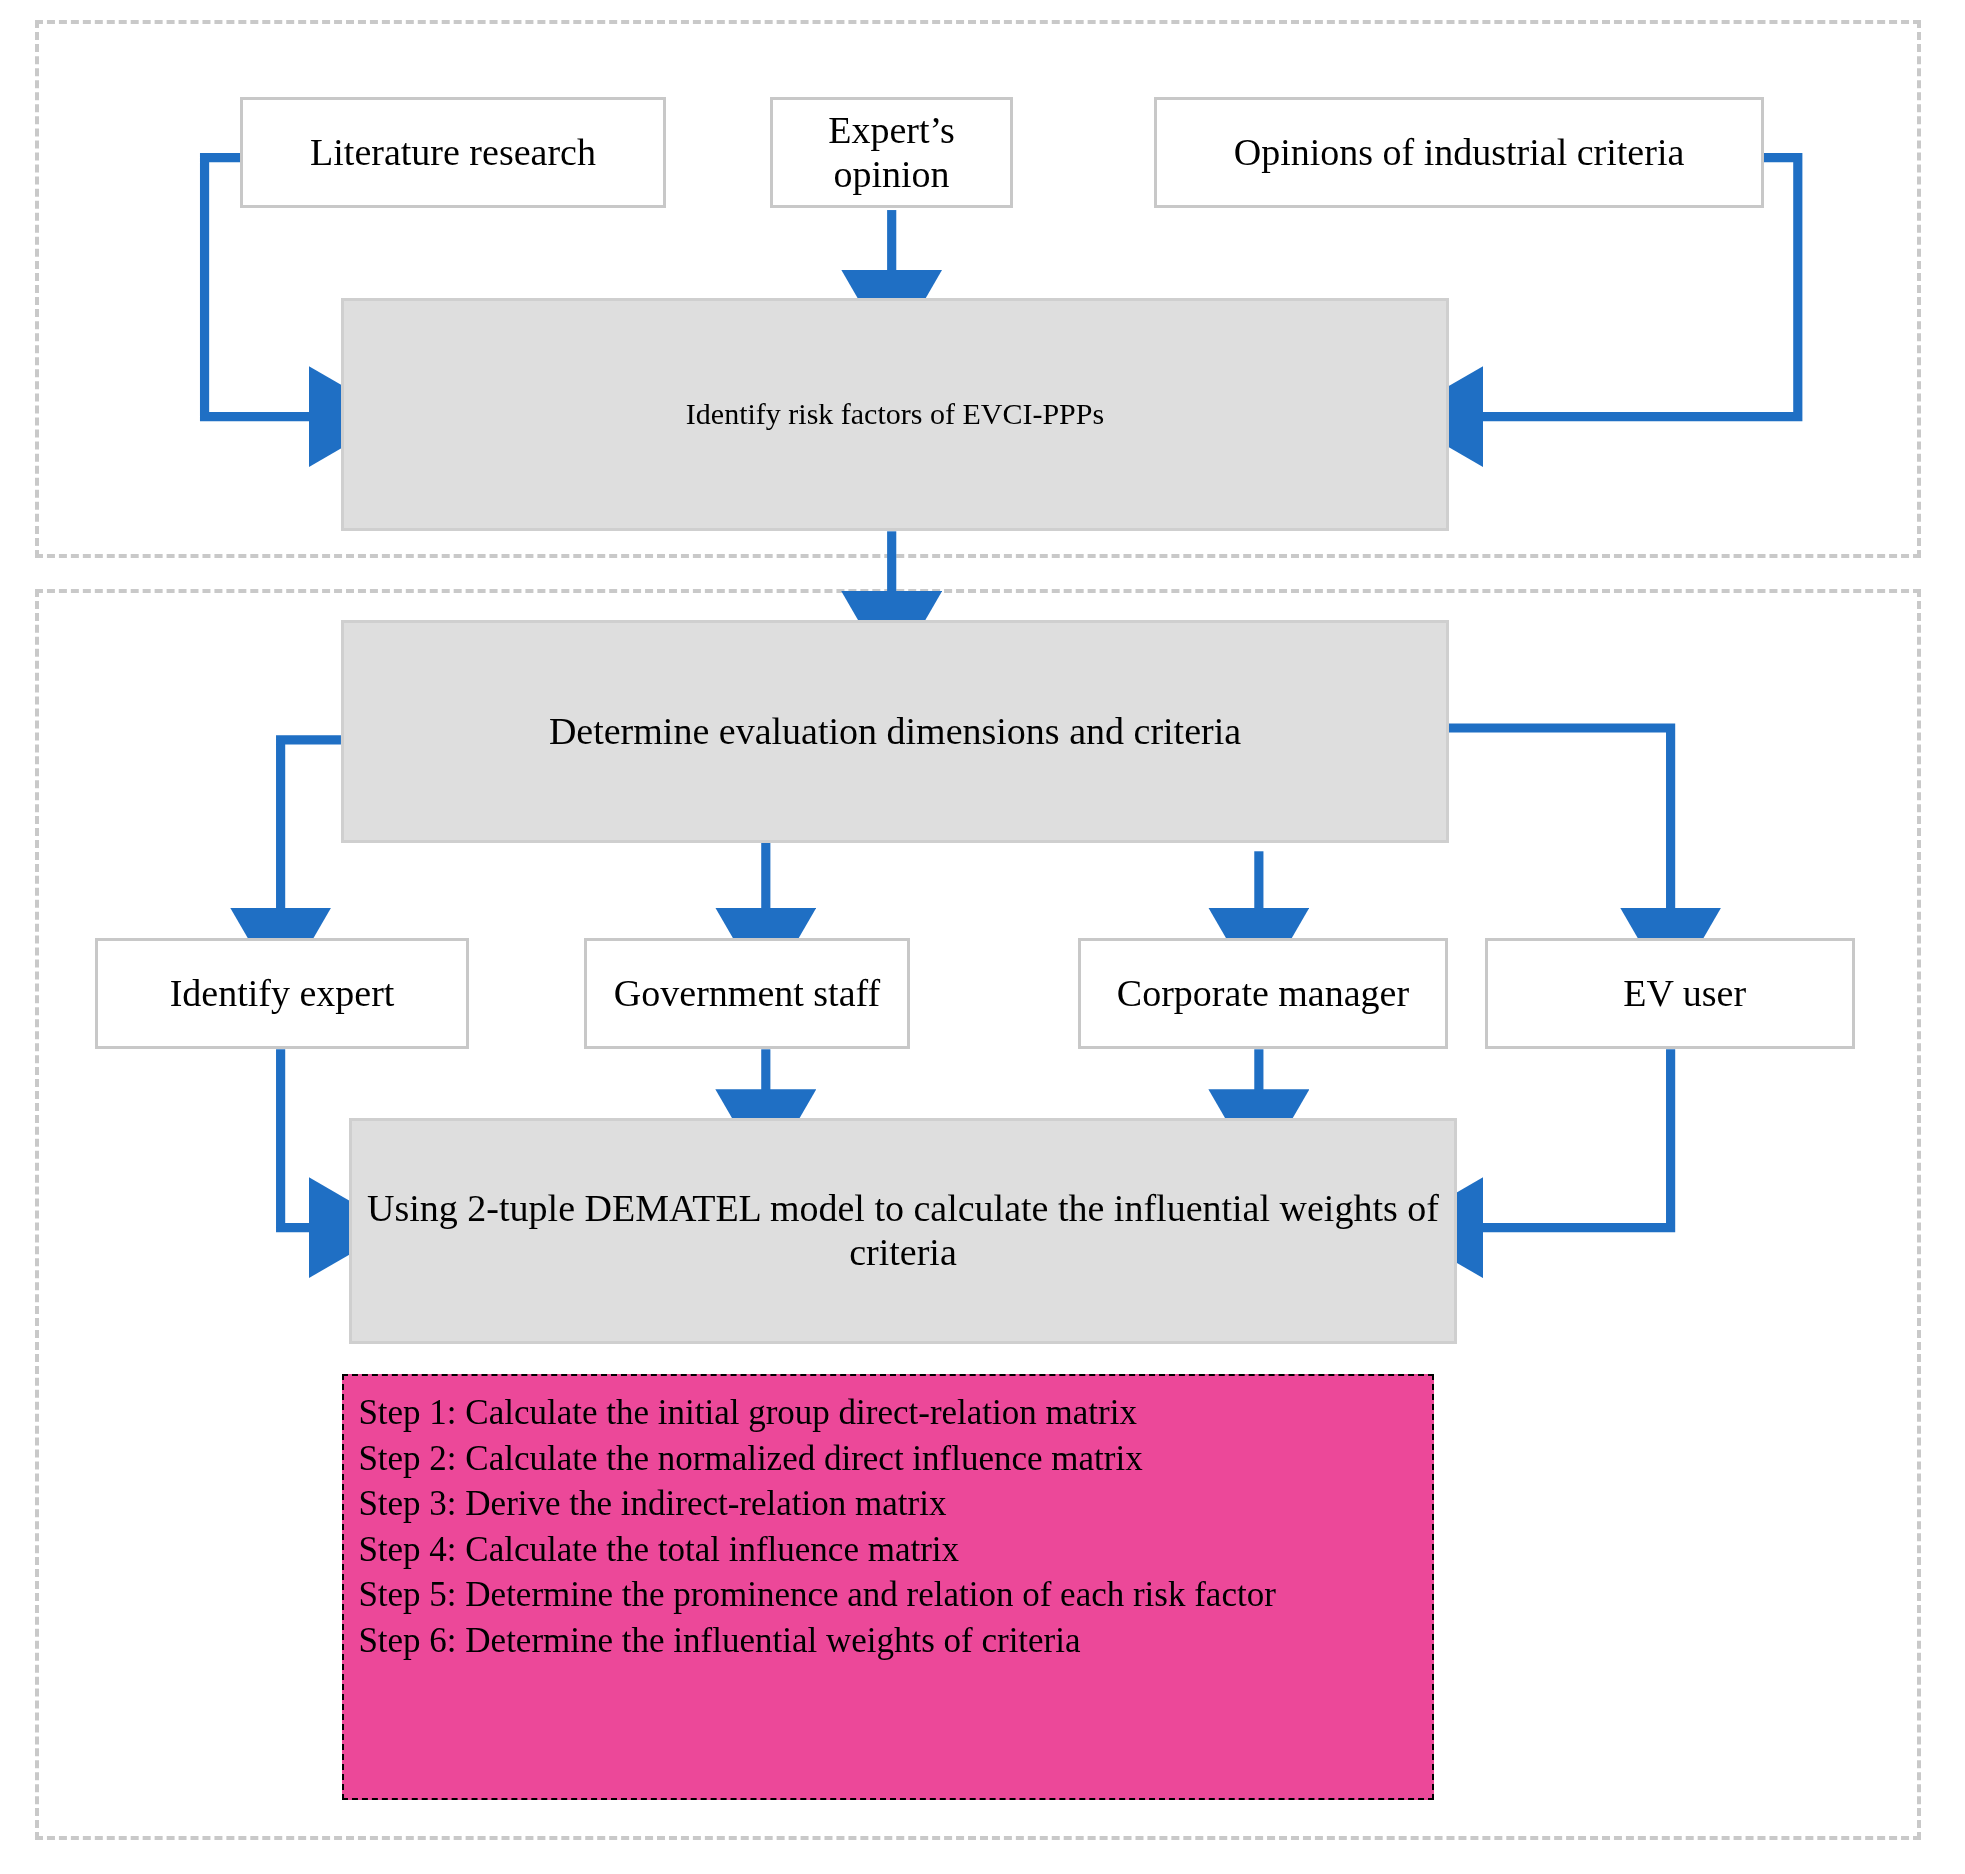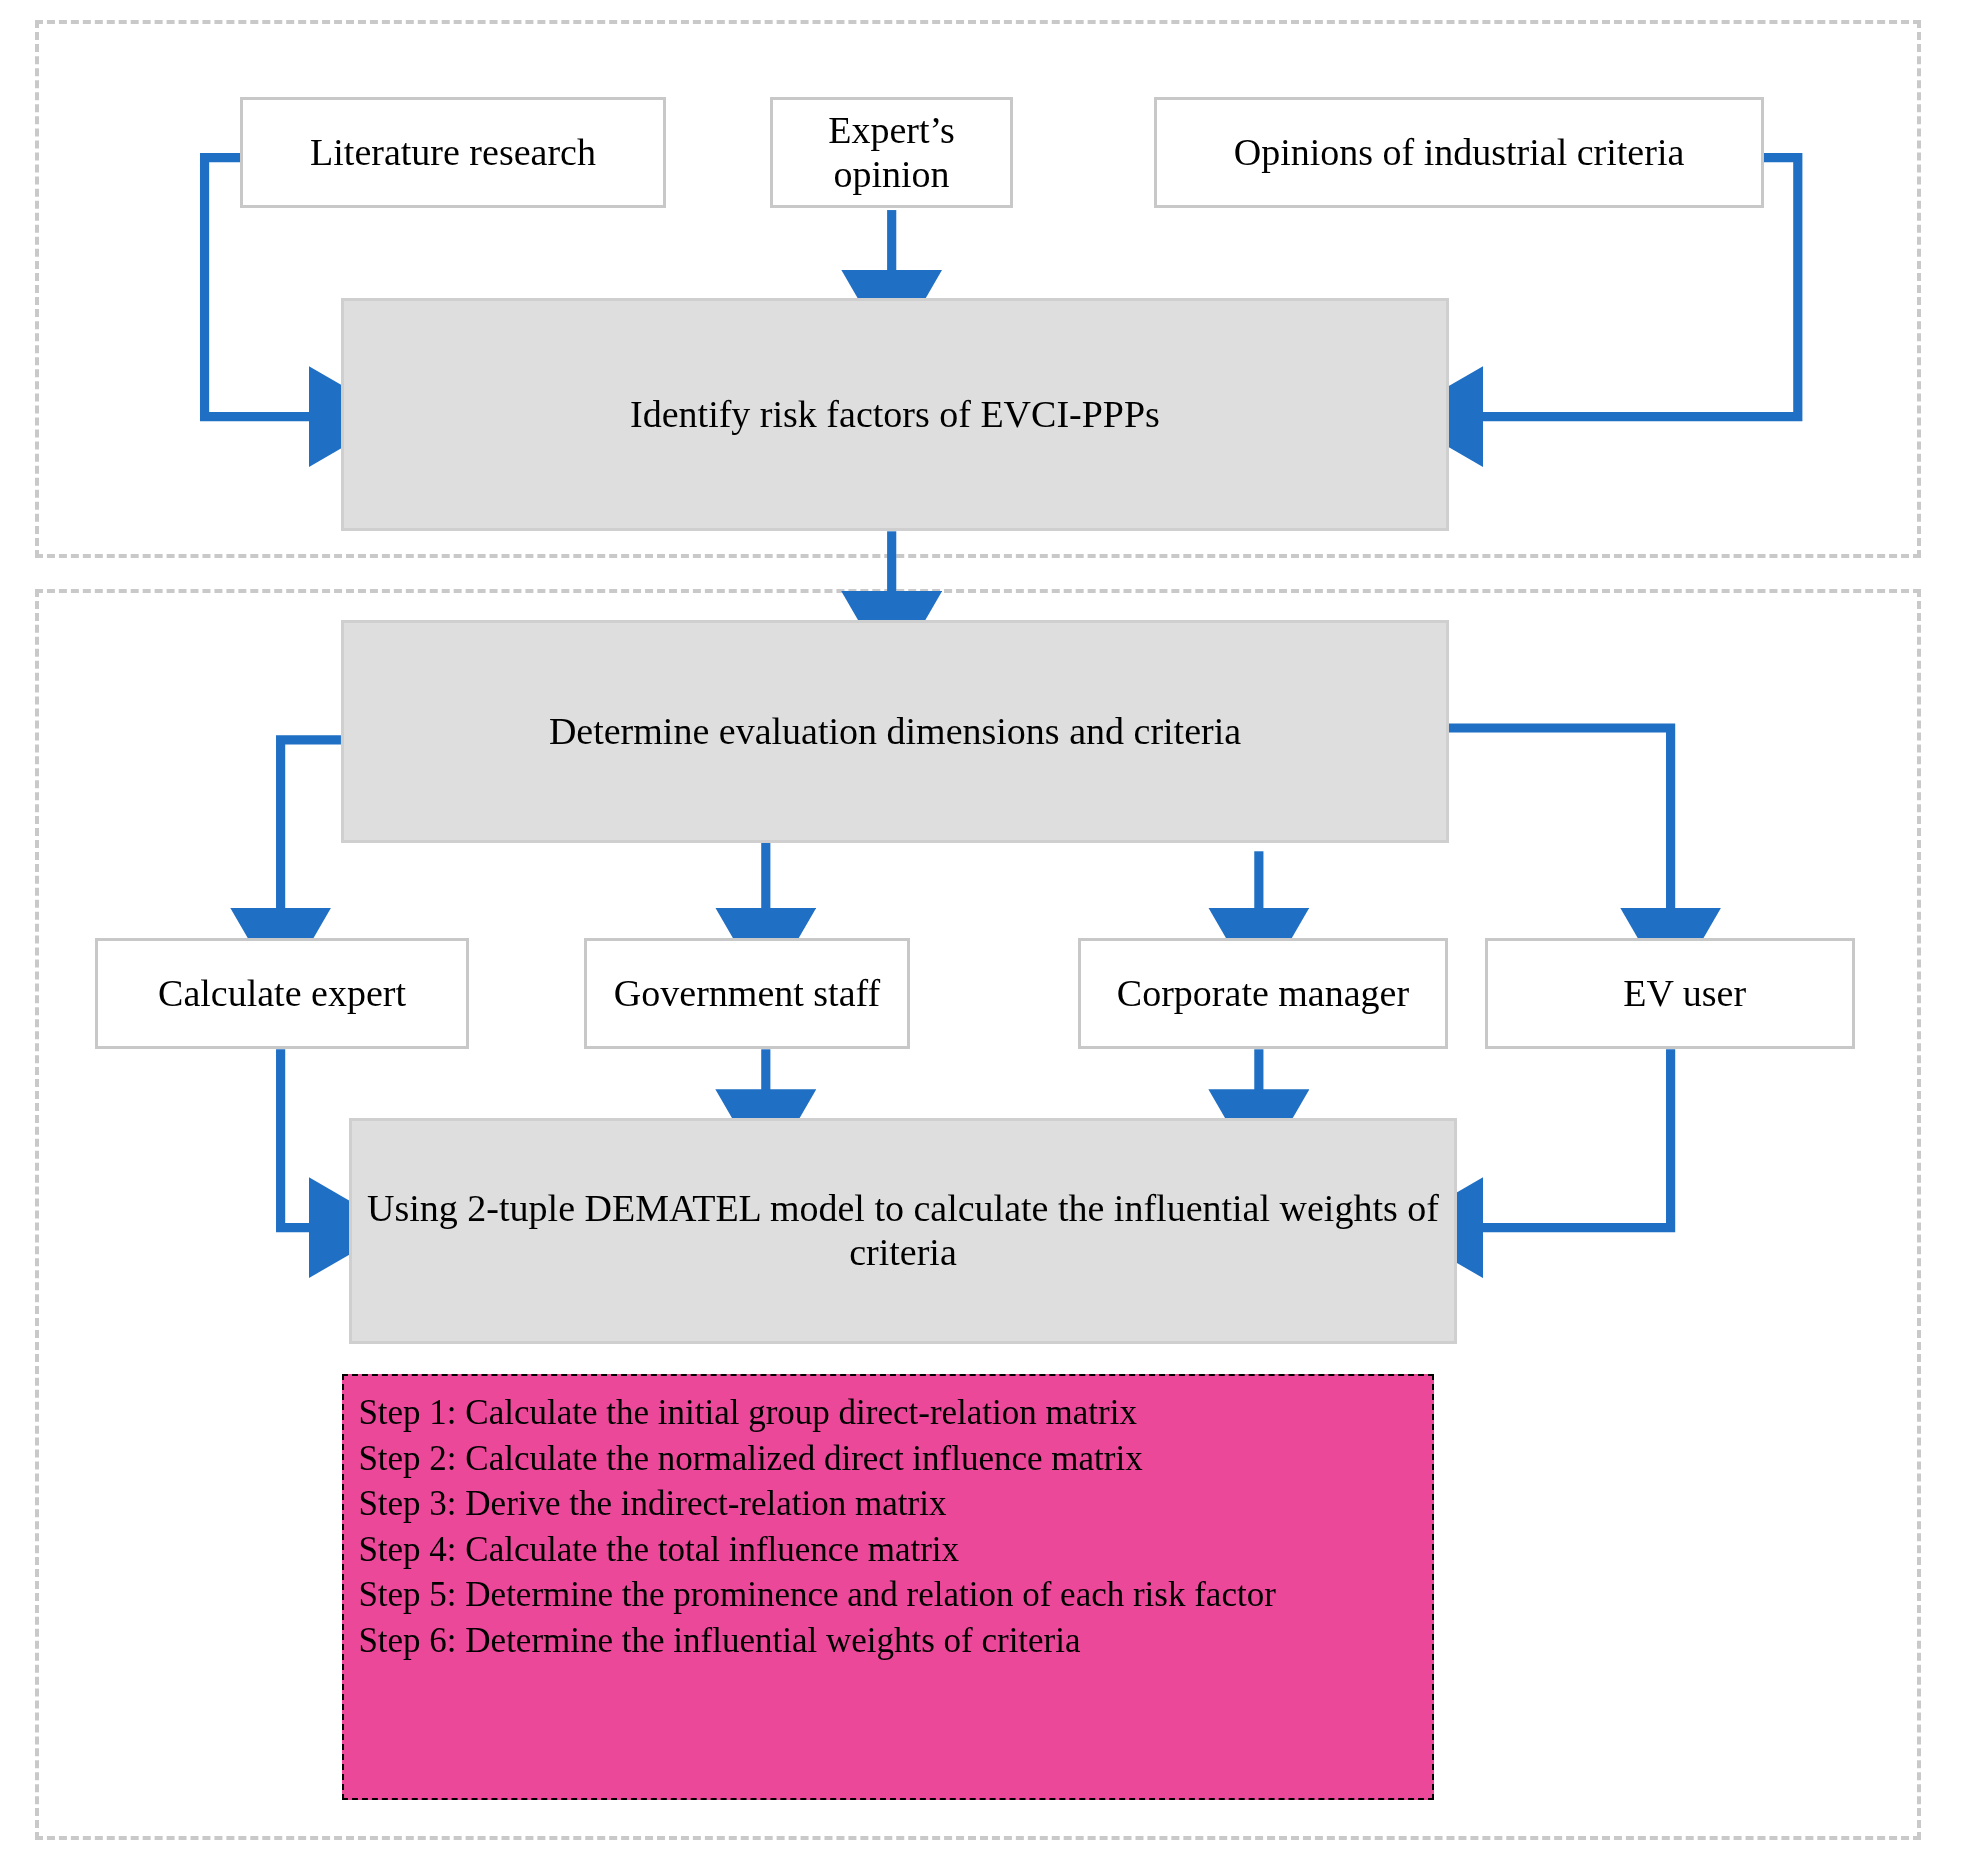--- a/index.html
+++ b/index.html
@@ -32,21 +32,21 @@
     text-align:center;
     color:#000000;
     line-height:1.15;
     padding:2.6px 6.6px;
   }
   .node.gray{ background:#dedede; border-color:#cfcfcf; }
 
   .t-lit   { left:240px;  top:97px;  width:426px;  height:111px; font-size:38px;}
   .t-exp   { left:770px; top:97px;  width:243px;  height:111px; font-size:38px;}
   .t-opi   { left:1154px; top:97px;  width:610px;  height:111px; font-size:38px;}
-  .t-ident { left:341px;  top:298px;  width:1108px; height:233px; font-size:38px;}
+  .t-ident { left:341px;  top:298px;  width:1108px; height:233px; font-size:30px;}
 
   .e-det   { left:341px;  top:620px;  width:1108px; height:223px; font-size:38px;}
   .r-acad  { left:95px;  top:938px; width:374px;  height:111px; font-size:38px;}
   .r-gov   { left:584px;  top:938px; width:326px;  height:111px; font-size:38px;}
   .r-corp  { left:1069px; top:938px; width:370px;  height:111px; font-size:38px;margin-left:9px;}
   .r-evu   { left:1485px; top:938px; width:370px;  height:111px; font-size:38px;padding-left:36px;}
   .e-dem   { left:341px;  top:1118px; width:1108px; height:226px; font-size:38px;margin-left:8px;}
 
   
   #steps-box{
@@ -125,21 +125,21 @@
     <span>Opinions of industrial criteria</span>
   </div>
   <div class="node gray t-ident">
     <span>Identify risk factors of EVCI-PPPs</span>
   </div>
 
   <div class="node gray e-det">
     <span>Determine evaluation dimensions and criteria</span>
   </div>
   <div class="node r-acad">
-    <span>Calculate expert</span>
+    <span>Identify expert</span>
   </div>
   <div class="node r-gov">
     <span>Government staff</span>
   </div>
   <div class="node r-corp">
     <span>Corporate manager</span>
   </div>
   <div class="node r-evu">
     <span>EV user</span>
   </div>

